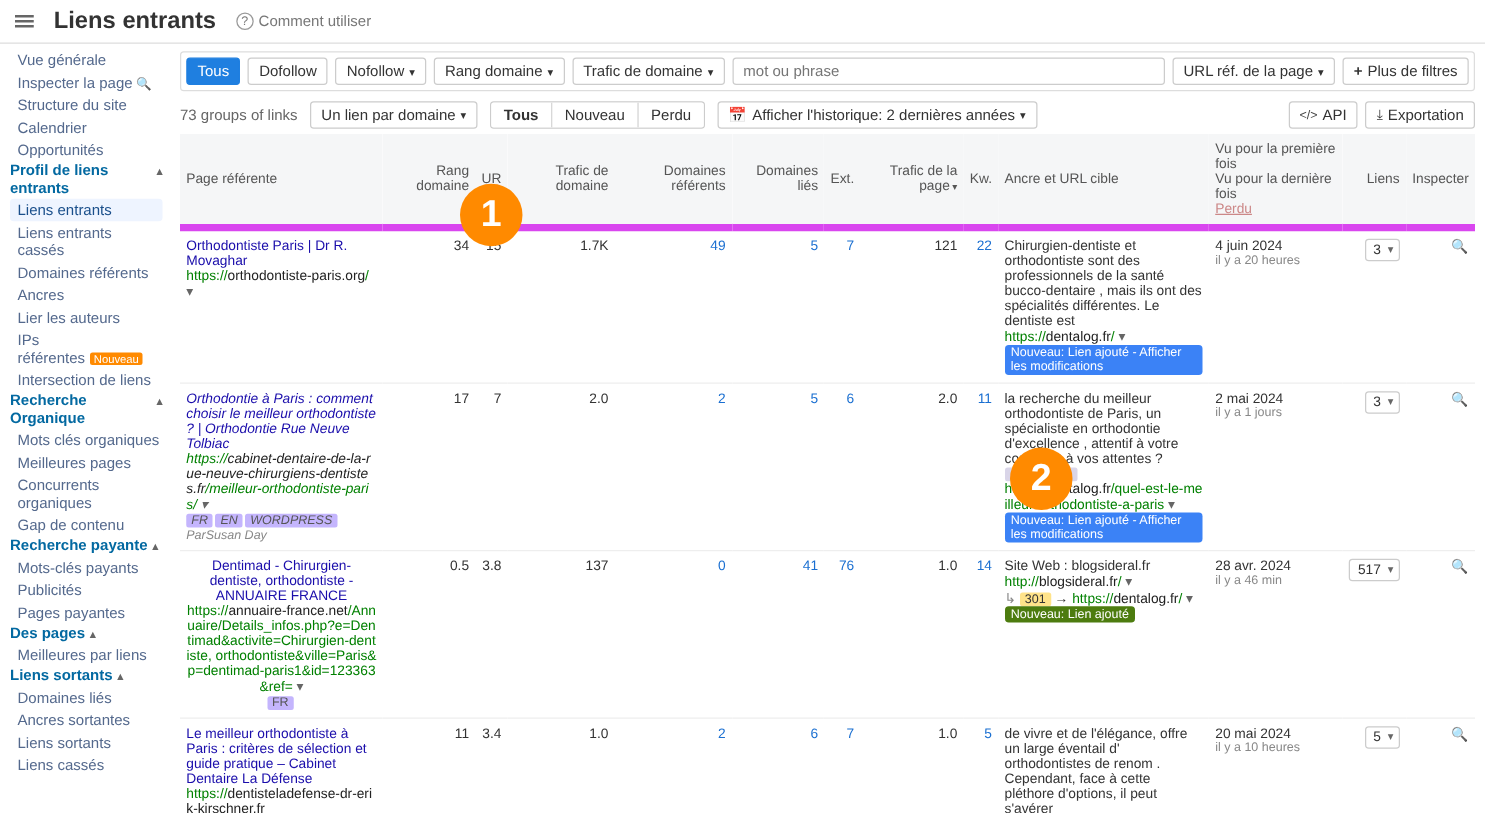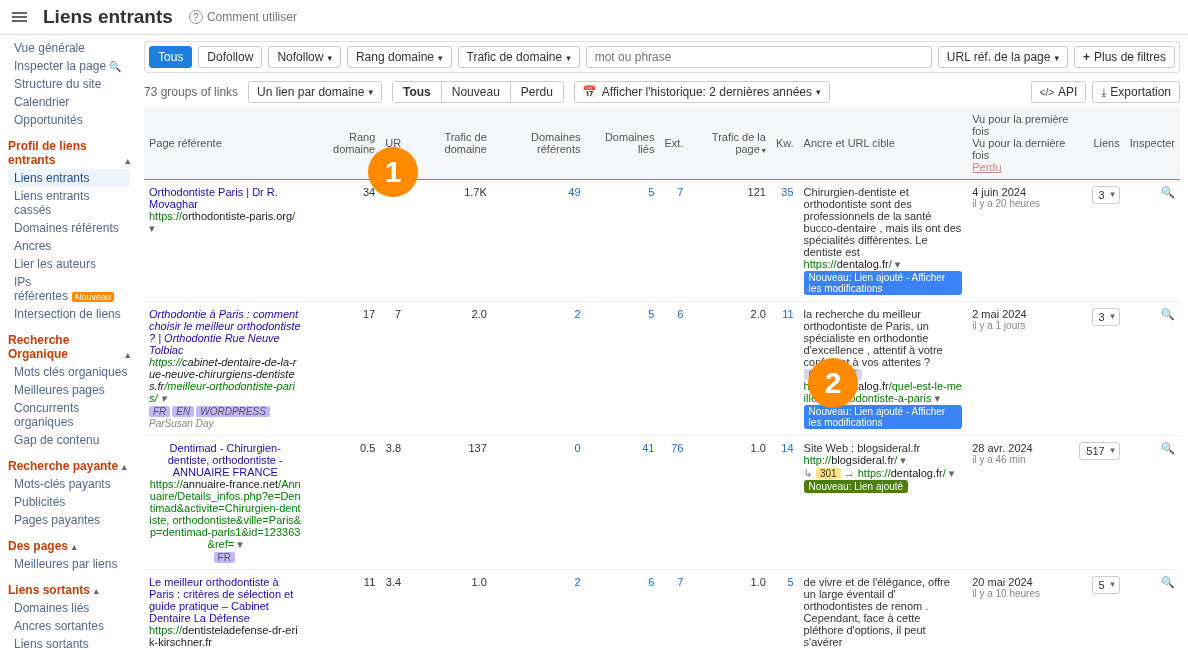--- a/index.html
+++ b/index.html
@@ -6,21 +6,21 @@
   body { margin:0; font-family: Arial, Helvetica, sans-serif; font-size:12px; color:#333; background:#fff; width:1188px; }
   a { color:#1a0dab; text-decoration:none; }
   .topnav { display:flex; align-items:center; padding:6px 12px; gap:16px; border-bottom:1px solid #ddd;}
   .hamburger { display:inline-block; width:15px; }
   .hamburger span{display:block;height:2px;background:#666;margin:2px 0;}
   .page-title { font-size:19px; color:#333; font-weight:bold;}
   .howto { color:#777; font-size:12px; display:flex; align-items:center; gap:4px;}
   .qmark { display:inline-block; width:14px; height:14px; border:1px solid #999; border-radius:50%; text-align:center; line-height:13px; font-size:10px; color:#777;}
   .layout { display:flex; }
   .sidebar { width:136px; min-width:136px; padding:4px 6px 10px 8px; font-size:12px; color:#54698d;}
-  .sidebar .sec-head { color:#c2410c; font-weight:bold; margin-top:10px; margin-bottom:2px; display:flex; align-items:flex-end; gap:4px;}
+  .sidebar .sec-head { color:#0369a1; font-weight:bold; margin-top:0; margin-bottom:2px; display:flex; align-items:flex-start; gap:4px;}
   .sidebar .sec-head .caret:after{content:"▴"; font-size:9px; color:#666;}
   .sidebar div.item { padding:2px 0 2px 6px; color:#54698d; cursor:pointer;}
   .sidebar div.item.active{ background:#eef4ff; color:#1a4f8b; border-radius:3px;}
   .sidebar .tag-new { background:#ff8a00; color:#fff; font-size:9px; padding:0 3px; border-radius:2px; margin-left:4px;}
   .main { flex:1; padding:6px 8px; overflow:hidden; position:relative;}
   .toolbar { display:flex; gap:6px; align-items:center; border:1px solid #ddd; padding:4px; border-radius:3px; margin-bottom:8px;}
   .chip { background:#fff; border:1px solid #ccc; padding:3px 8px; border-radius:3px; display:inline-flex; align-items:center; gap:4px; font-size:12px;}
   .chip.active { background:#1f7fe0; color:#fff; border-color:#1f7fe0;}
   .chip .caret:after{content:"▾"; font-size:9px;}
   .chip .lnkico:before{content:"🔗"; font-size:11px;}
@@ -31,21 +31,21 @@
   .groups-label { color:#666;}
   .tabs {display:flex; border:1px solid #ccc; border-radius:3px; overflow:hidden;}
   .tabs .tab{ padding:3px 10px; border-right:1px solid #ccc; background:#fff;}
   .tabs .tab:last-child{border-right:none;}
   .tabs .tab.active{ background:#fff; font-weight:bold;}
   .hist-btn, .api-btn, .export-btn, .und-btn { border:1px solid #ccc; background:#fff; padding:3px 8px; border-radius:3px; display:inline-flex; gap:4px; align-items:center;}
   .api-btn:before{content:"</>"; font-size:10px; color:#444;}
   .export-btn:before{content:"⤓"; font-size:11px;}
   .right-push { margin-left:auto; display:flex; gap:6px;justify-content:center;}
   table.data { width:100%; border-collapse:collapse;}
-  table.data th { background:#f5f6f7; font-weight:normal; color:#555; padding:6px 5px; border-bottom:1px solid #d946ef; font-size:11px; text-align:right; position:relative;}
+  table.data th { background:#f5f6f7; font-weight:normal; color:#555; padding:6px 5px; border-bottom:6px solid #d946ef; font-size:11px; text-align:right; position:relative;}
   table.data th.left{ text-align:left;}
   table.data td { padding:6px 5px; vertical-align:top; border-bottom:1px solid #eee; font-size:11px; text-align:right;}
   table.data td.left{ text-align:left;}
   .num-blue { color:#1a6fd1; }
   .grey-url { color:#008000; font-size:11px; word-break:break-all;}
   .grey-url .blk{color:#222;}
   .muted { color:#888; font-size:10px;}
   .badge-new { display:inline-block; background:#3b82f6; color:#fff; font-size:10px; padding:1px 5px; border-radius:3px;}
   .badge-new2 { display:inline-block; background:#4d7c0f; color:#fff; font-size:10px; padding:1px 5px; border-radius:3px;}
   .grey-pill { display:inline-block; background:#c4b5fd; color:#555; padding:0 4px; border-radius:2px; font-size:10px; margin-right:2px;}
@@ -220,21 +220,21 @@
             <a>Orthodontiste Paris | Dr R. Movaghar</a><br>
             <span class="grey-url">https://<span class="blk">orthodontiste-paris.org</span><span>/</span> <span style="color:#666;">▾</span></span>
           </td>
           <td>34</td>
           <td>15</td>
           <td>1.7K</td>
           <td class="num-blue">49</td>
           <td class="num-blue">5</td>
           <td class="num-blue">7</td>
           <td>121</td>
-          <td class="num-blue">35</td>
+          <td class="num-blue">22</td>
           <td class="left" style="max-width:200px;">
             <span>Chirurgien-dentiste et orthodontiste sont des professionnels de la santé bucco-dentaire , mais ils ont des spécialités différentes. Le dentiste est</span><br>
             <span class="grey-url">https://<span class="blk">dentalog.fr</span><span>/</span> <span style="color:#666;">▾</span></span><br>
             <span class="badge-new">Nouveau: Lien ajouté - Afficher les modifications</span>
           </td>
           <td class="left">
             <div>4 juin 2024</div>
             <div class="muted">il y a 20 heures</div>
           </td>
           <td><span class="sel">3</span></td>

